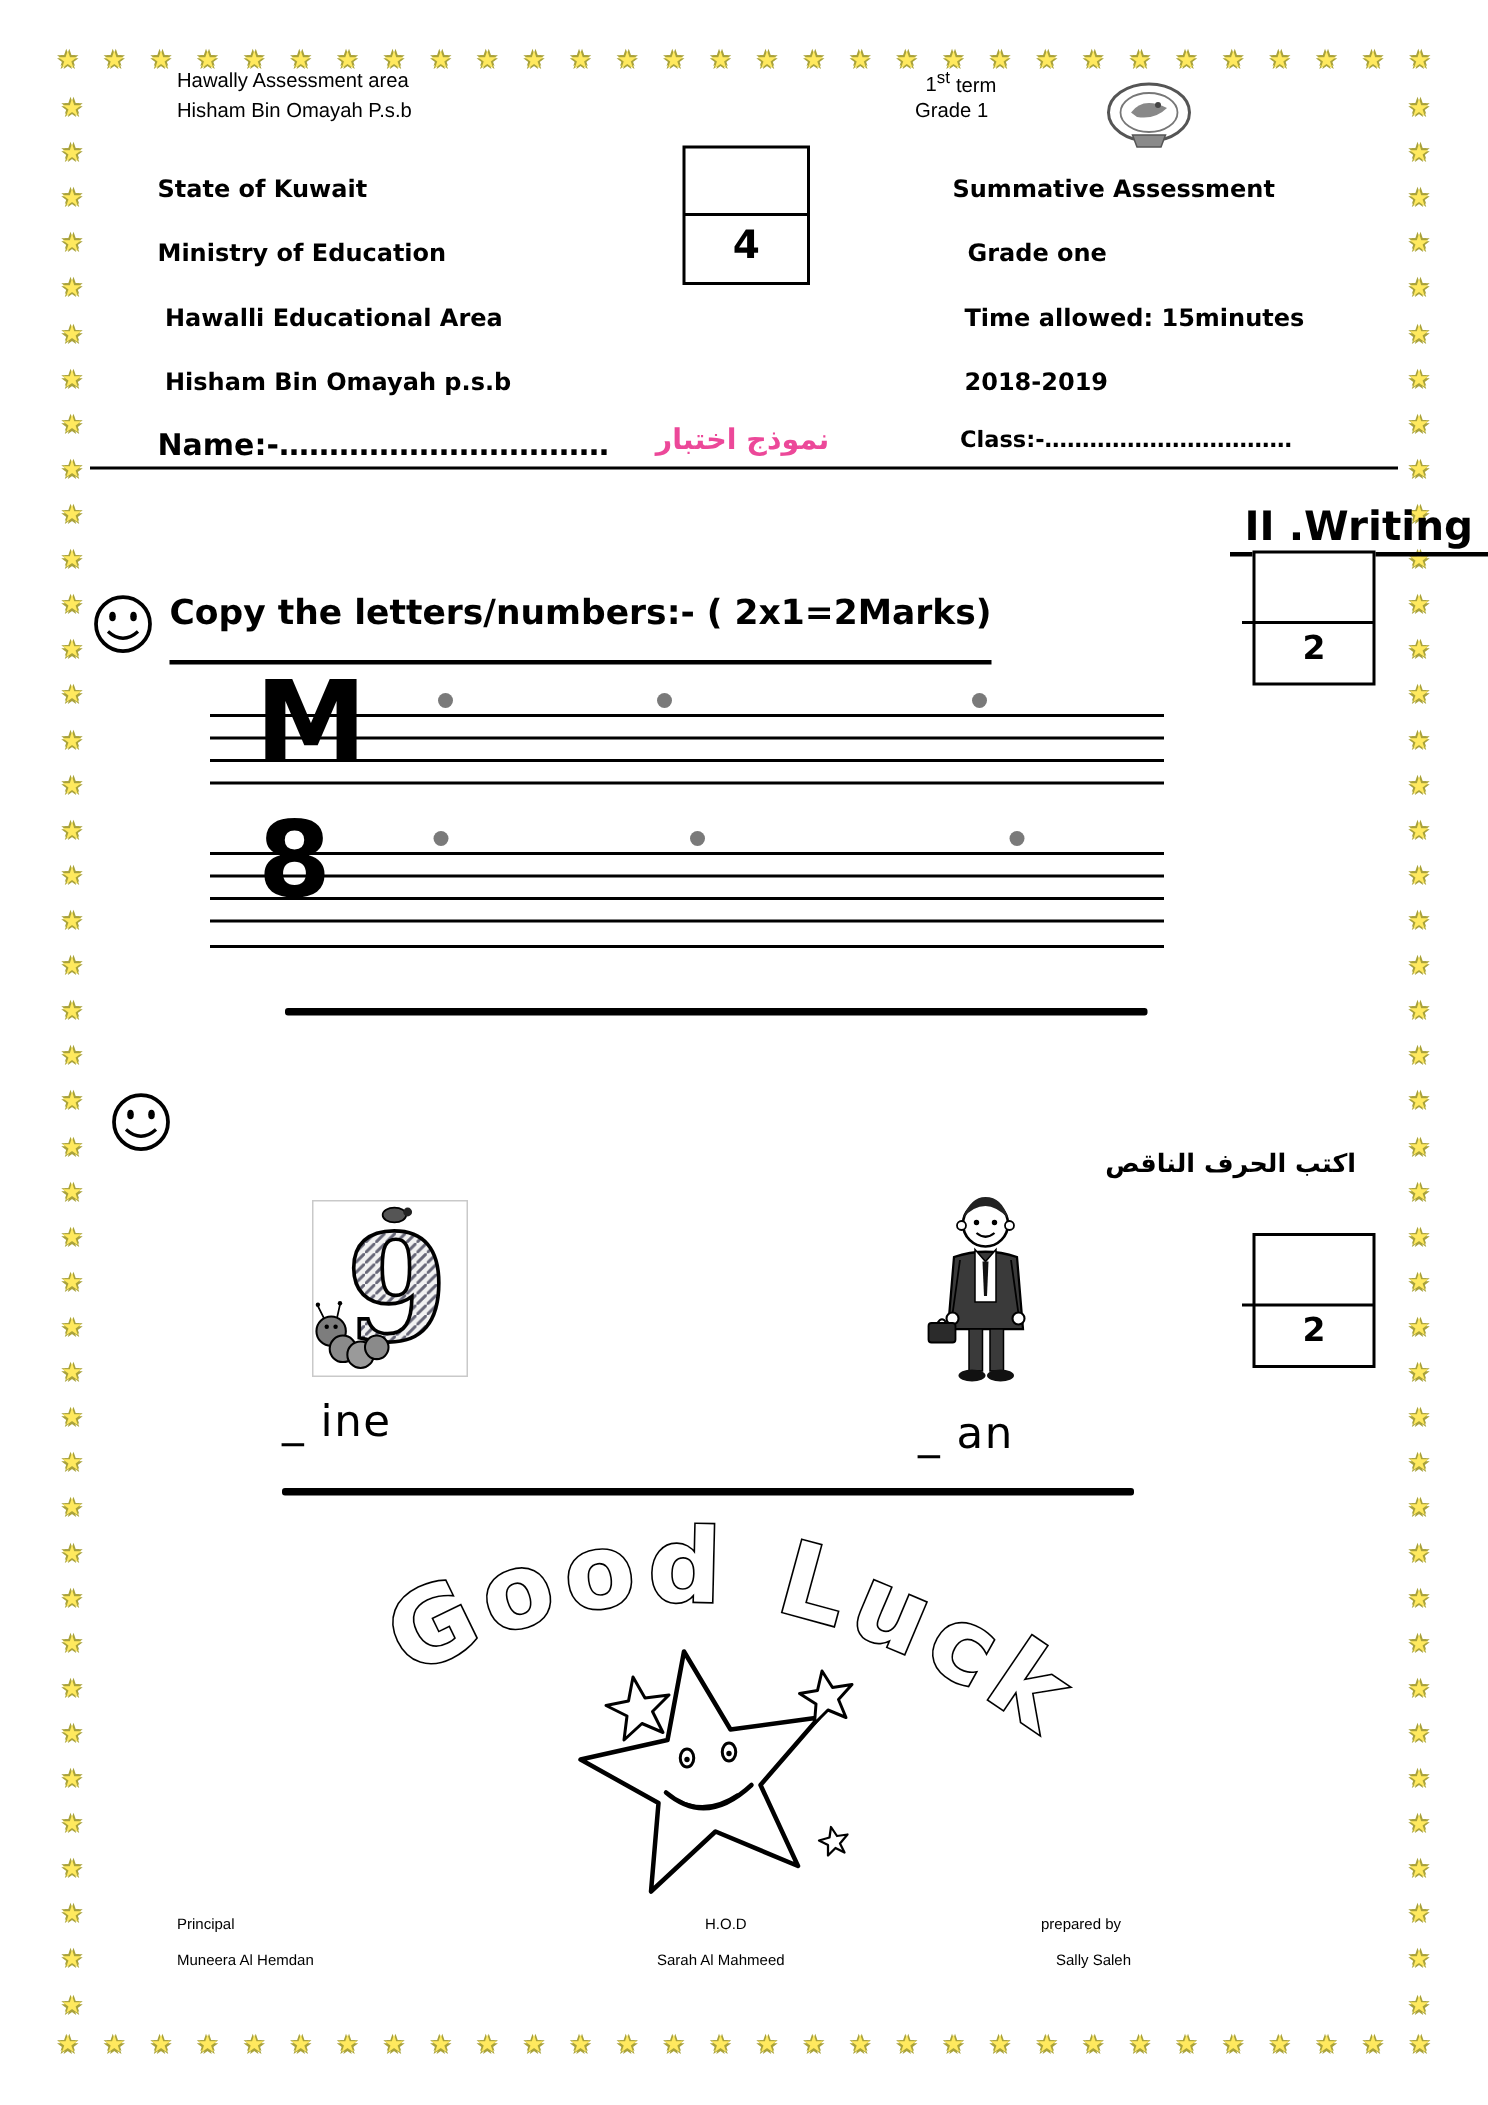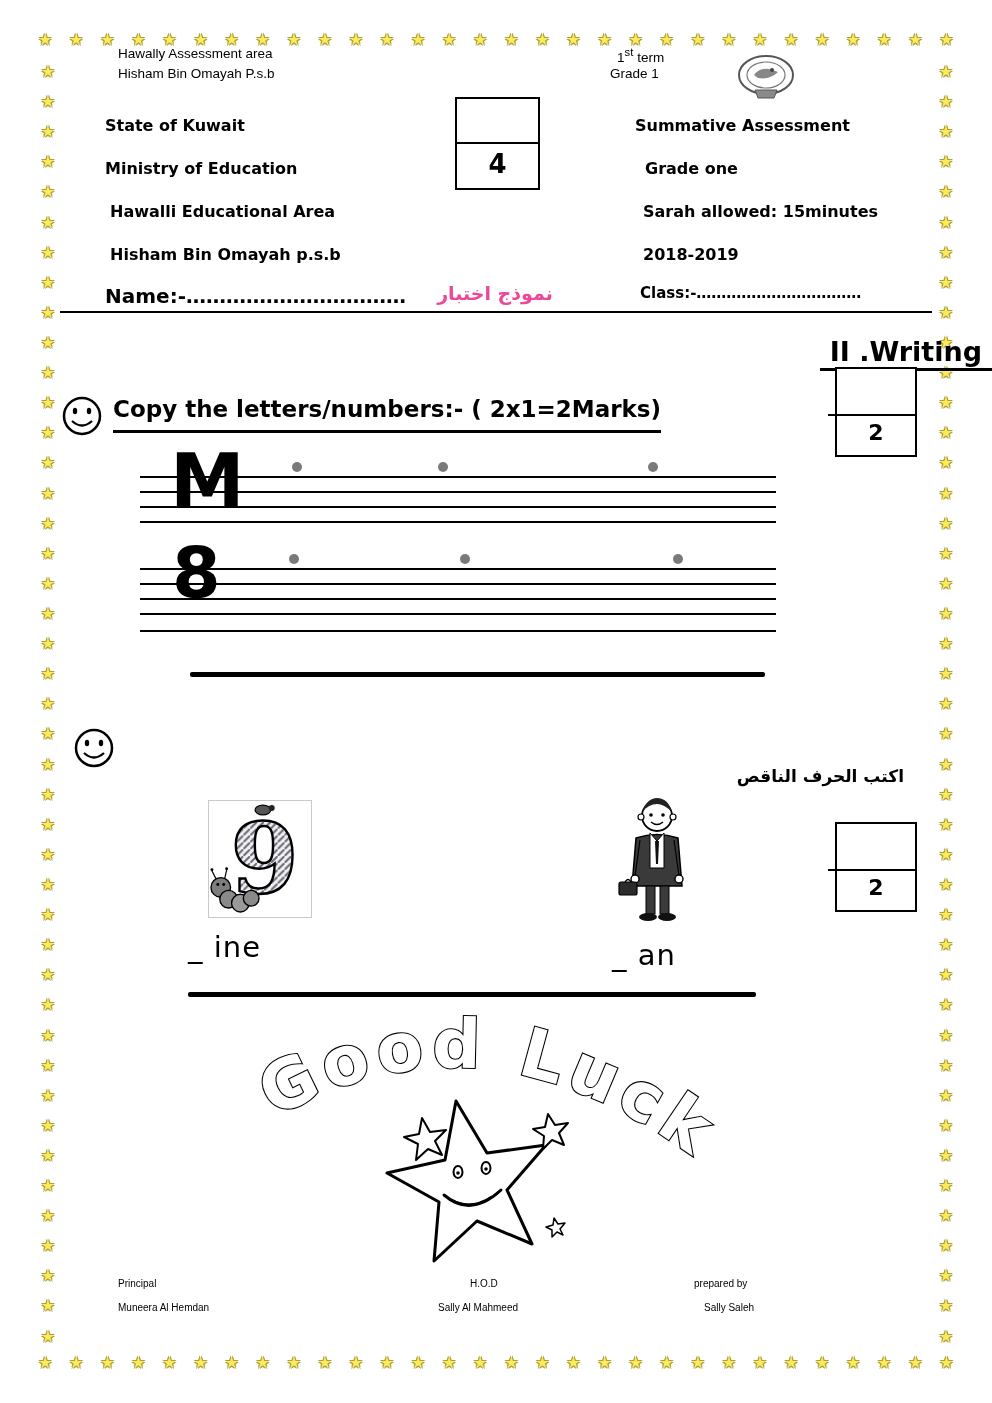--- a/index.html
+++ b/index.html
@@ -19,21 +19,21 @@
   
   .grade-box{position:absolute;left:455px;top:97px;width:85px;height:93px;border:2px solid #000;background:#fff}
   .grade-divider{position:absolute;left:-1px;right:-1px;top:43px;border-top:2px solid #000}
   .grade-value{position:absolute;left:0;right:0;top:50px;text-align:center;font-size:26px;font-weight:bold}
   .marks-box{position:absolute;width:82px;height:90px;border:2px solid #000;background:#fff}
   .marks-divider{position:absolute;left:-9px;right:-1px;top:45px;border-top:2px solid #000}
   .marks-value{position:absolute;left:0;right:0;top:51px;text-align:center;font-size:22px;font-weight:bold}
   
   .title-wrap{position:absolute;left:0;width:100%;text-align:right}
   .title{display:inline-block;font-size:27px;font-weight:bold;border-bottom:3px solid #000;padding:0 10px 1px}
-  .prompt{display:inline-block;font-size:23px;font-weight:bold;border-bottom:3px solid #000;padding-bottom:8px;white-space:nowrap}
+  .prompt{display:inline-block;font-size:23px;font-weight:bold;border-bottom:3px solid #000;padding-bottom:18px;white-space:nowrap}
   
   .lines-set{position:absolute}
   .hline{position:absolute;left:0;right:0;border-top:2.5px solid #000}
   .trace-dot{position:absolute;width:10px;height:10px;border-radius:50%;background:#7a7a7a}
   .model-letter{position:absolute;font-weight:bold;line-height:1}
   .thick{position:absolute;height:5px;background:#000;border-radius:2px}
   .blank-word{position:absolute;font-size:29px;letter-spacing:1px;font-weight:500}
   .arabic{font-weight:bold}
   .red{color:#ec4899}
   .footer-text{position:absolute;font-family:"Liberation Sans",sans-serif;font-size:10px}
@@ -217,21 +217,21 @@
   <div class="abs info" style="left:110px;top:202px">Hawalli Educational Area</div>
   <div class="abs info" style="left:110px;top:245px">Hisham Bin Omayah p.s.b</div>
 
   <div class="grade-box">
     <div class="grade-divider"></div>
     <div class="grade-value">4</div>
   </div>
 
   <div class="abs info" style="left:635px;top:116px">Summative Assessment</div>
   <div class="abs info" style="left:645px;top:159px">Grade one</div>
-  <div class="abs info" style="left:643px;top:202px">Sarah allowed: 15minutes</div>
+  <div class="abs info" style="left:643px;top:202px">Time allowed: 15minutes</div>
   <div class="abs info" style="left:643px;top:245px">2018-2019</div>
 
   <div class="abs" style="left:105px;top:284px;font-size:20px;font-weight:bold">Name:-……………………………</div>
   <div class="abs arabic red" dir="rtl" style="left:380px;top:282px;width:230px;text-align:center;font-size:19px">نموذج اختبار</div>
   <div class="abs" style="left:640px;top:284px;font-size:15px;font-weight:bold">Class:-……………………………</div>
 
   <div class="hr" style="left:60px;top:311px;width:872px"></div>
 
   <div class="title-wrap" style="top:336px">
     <span class="title">II .Writing</span>
@@ -354,17 +354,17 @@
     <path d="M 256 200 Q 275 210 296 196" fill="none" stroke="#000" stroke-width="1.5"></path>
 
     <polygon points="226,118 234,132 250,130 239,141 246,155 232,149 220,160 222,144 208,137 223,134" fill="#fff" stroke="#000" stroke-width="2" stroke-linejoin="round"></polygon>
     <polygon points="352,114 359,125 372,123 363,133 368,145 356,140 347,149 348,136 337,129 349,127" fill="#fff" stroke="#000" stroke-width="2" stroke-linejoin="round"></polygon>
     <polygon points="358,218 362,224 369,223 364,229 367,235 361,232 356,237 356,230 350,227 357,225" fill="#fff" stroke="#000" stroke-width="1.5" stroke-linejoin="round"></polygon>
   </svg>
 
   <div class="footer-text" style="left:118px;top:1278px">Principal</div>
   <div class="footer-text" style="left:118px;top:1302px">Muneera Al Hemdan</div>
   <div class="footer-text" style="left:470px;top:1278px">H.O.D</div>
-  <div class="footer-text" style="left:438px;top:1302px">Sally Al Mahmeed</div>
+  <div class="footer-text" style="left:438px;top:1302px">Sarah Al Mahmeed</div>
   <div class="footer-text" style="left:694px;top:1278px">prepared by</div>
   <div class="footer-text" style="left:704px;top:1302px">Sally Saleh</div>
 
 </div>
 
 </body></html>

